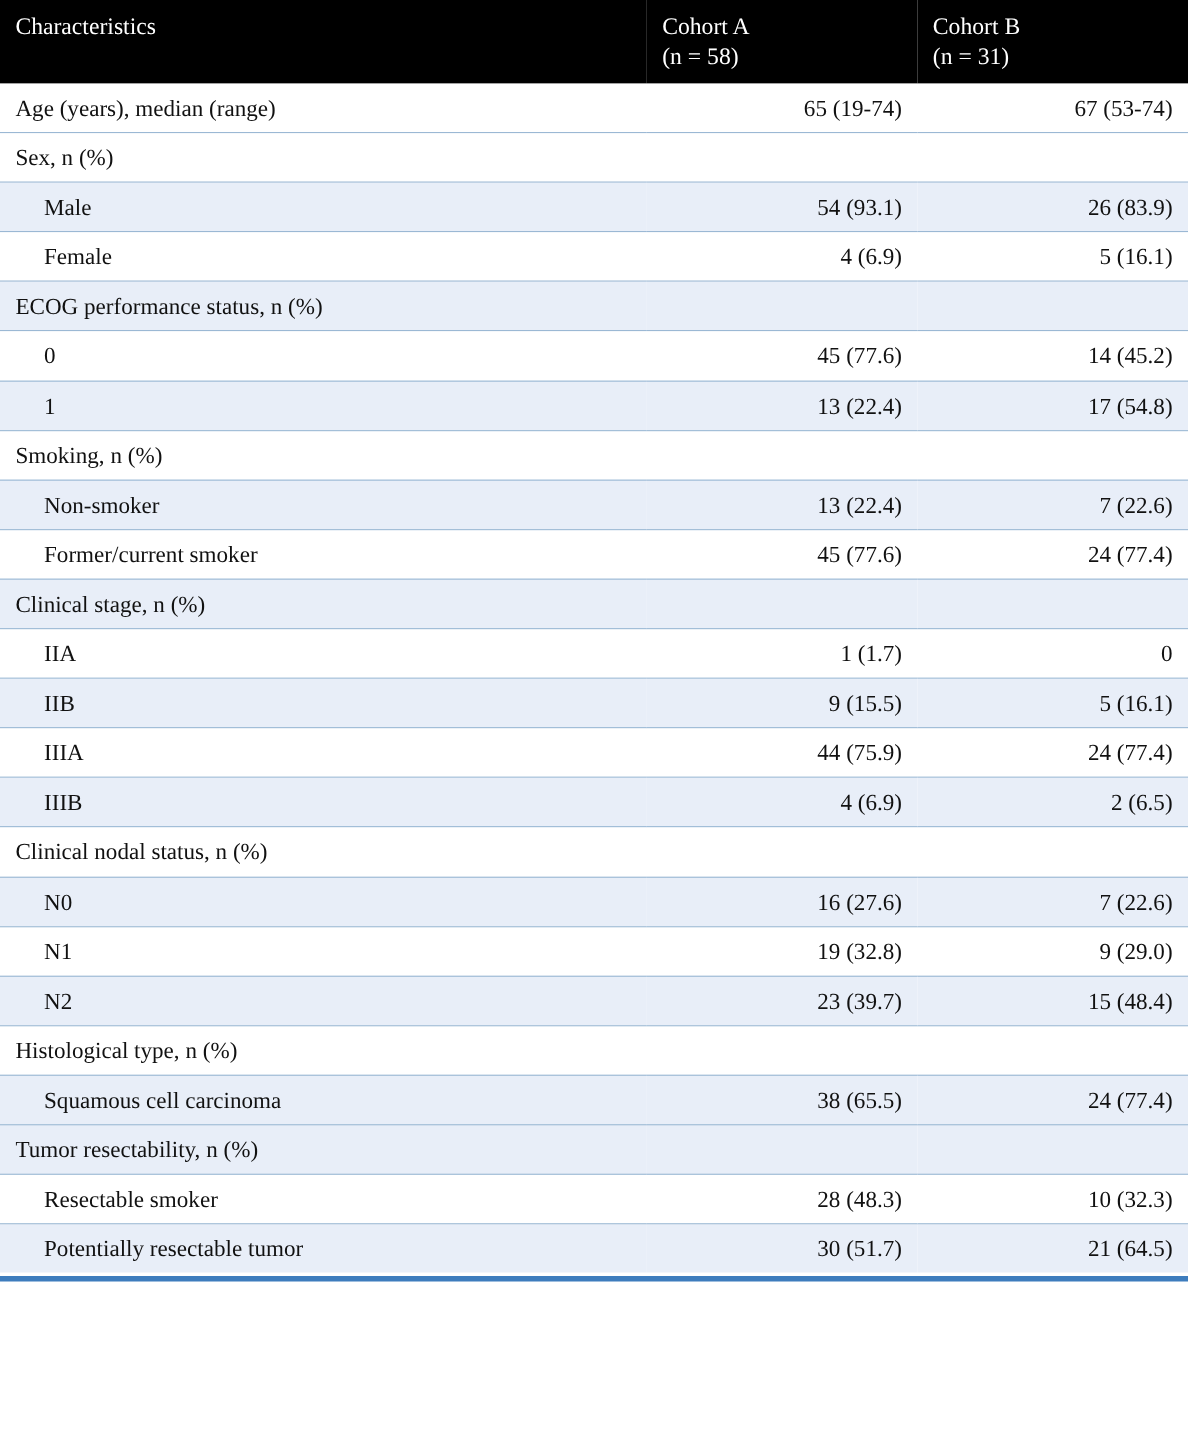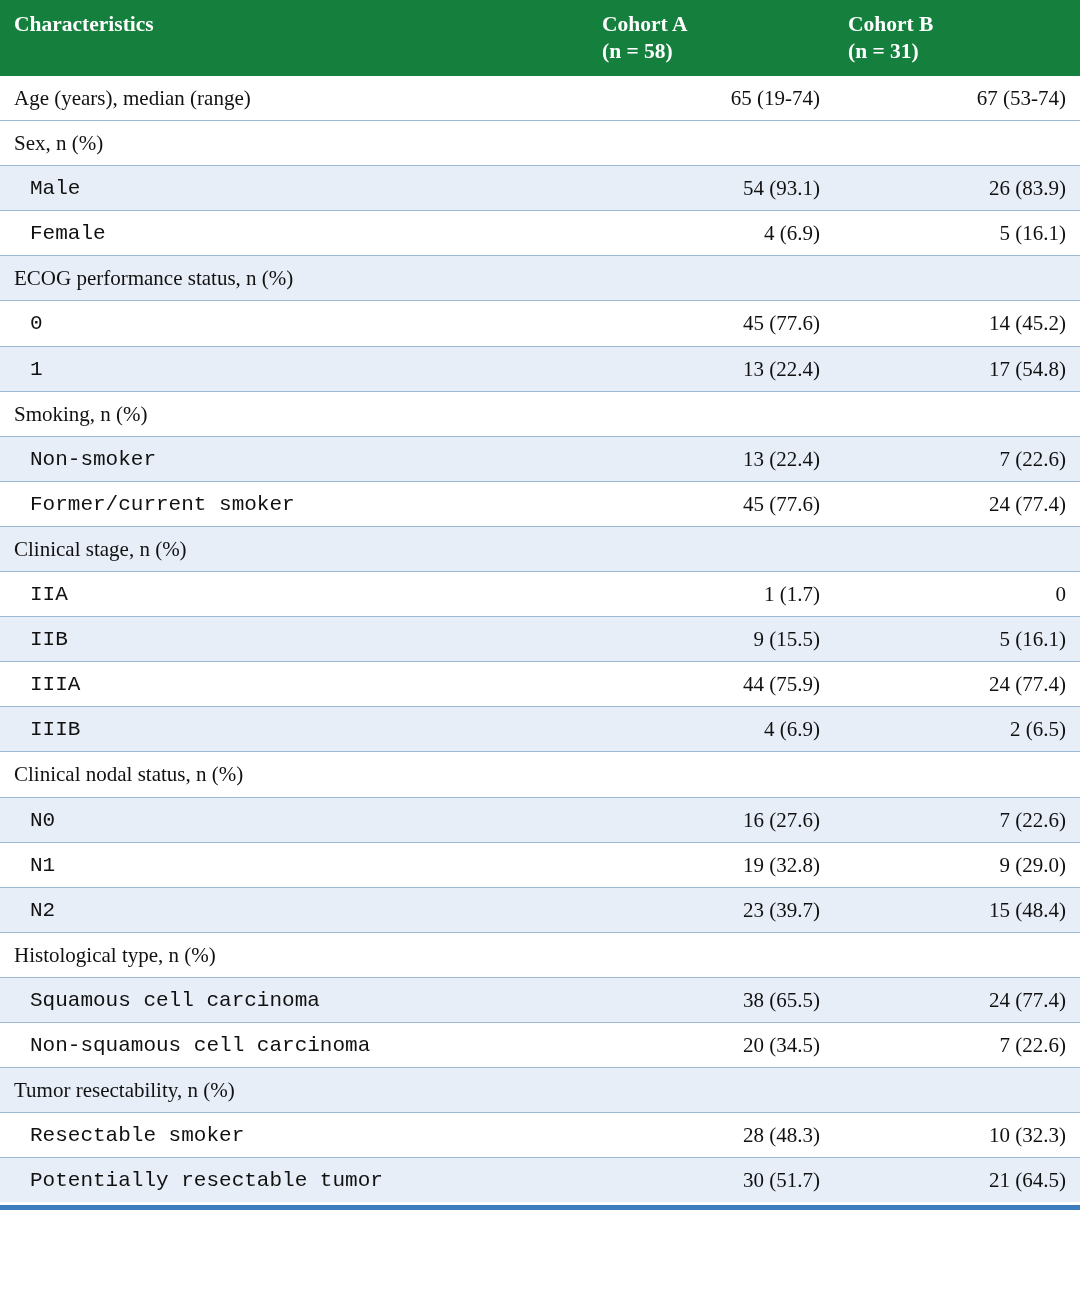--- a/index.html
+++ b/index.html
@@ -22,24 +22,24 @@
     width: 1080px;
     border-collapse: collapse;
     table-layout: fixed;
     background: #ffffff;
   }
   table.char-table col.c1 { width: 588px; }
   table.char-table col.c2 { width: 246px; }
   table.char-table col.c3 { width: 246px; }
 
   thead th {
-    background: #15803d;
+    background: #000000;
     color: #ffffff;
     font-family: "Liberation Serif", serif;
-    font-weight: bold;
+    font-weight: normal;
     font-size: 21.5px;
     padding: 0;
     border: none;
     vertical-align: top;
   }
   thead th .hdr-line1 {
     display: block;
     padding: 12px 14px 2px 14px;
   }
   thead th .hdr-line2 {
@@ -66,22 +66,21 @@
   }
   tbody td.val {
     text-align: right;
   }
   tbody td.label {
     text-align: left;
     white-space: nowrap;
     margin-top: 12px;
   }
   tbody td.label.indent {
-    padding-left: 30px;
-    font-family: Liberation Mono, monospace;
+    padding-left: 40px;
   }
   tbody tr:last-child td {
     border-bottom: none;
   }
   .bottom-rule {
     width: 1080px;
     height: 5px;
     background: #3d7cbd;
   }
   .bottom-gap {
@@ -215,25 +214,20 @@
       <tr>
         <td class="label">Histological type, n (%)</td>
         <td class="val"></td>
         <td class="val"></td>
       </tr>
       <tr class="alt">
         <td class="label indent">Squamous cell carcinoma</td>
         <td class="val">38 (65.5)</td>
         <td class="val">24 (77.4)</td>
       </tr>
-      <tr>
-        <td class="label indent">Non-squamous cell carcinoma</td>
-        <td class="val">20 (34.5)</td>
-        <td class="val">7 (22.6)</td>
-      </tr>
       <tr class="alt">
         <td class="label">Tumor resectability, n (%)</td>
         <td class="val"></td>
         <td class="val"></td>
       </tr>
       <tr>
         <td class="label indent">Resectable smoker</td>
         <td class="val">28 (48.3)</td>
         <td class="val">10 (32.3)</td>
       </tr>

